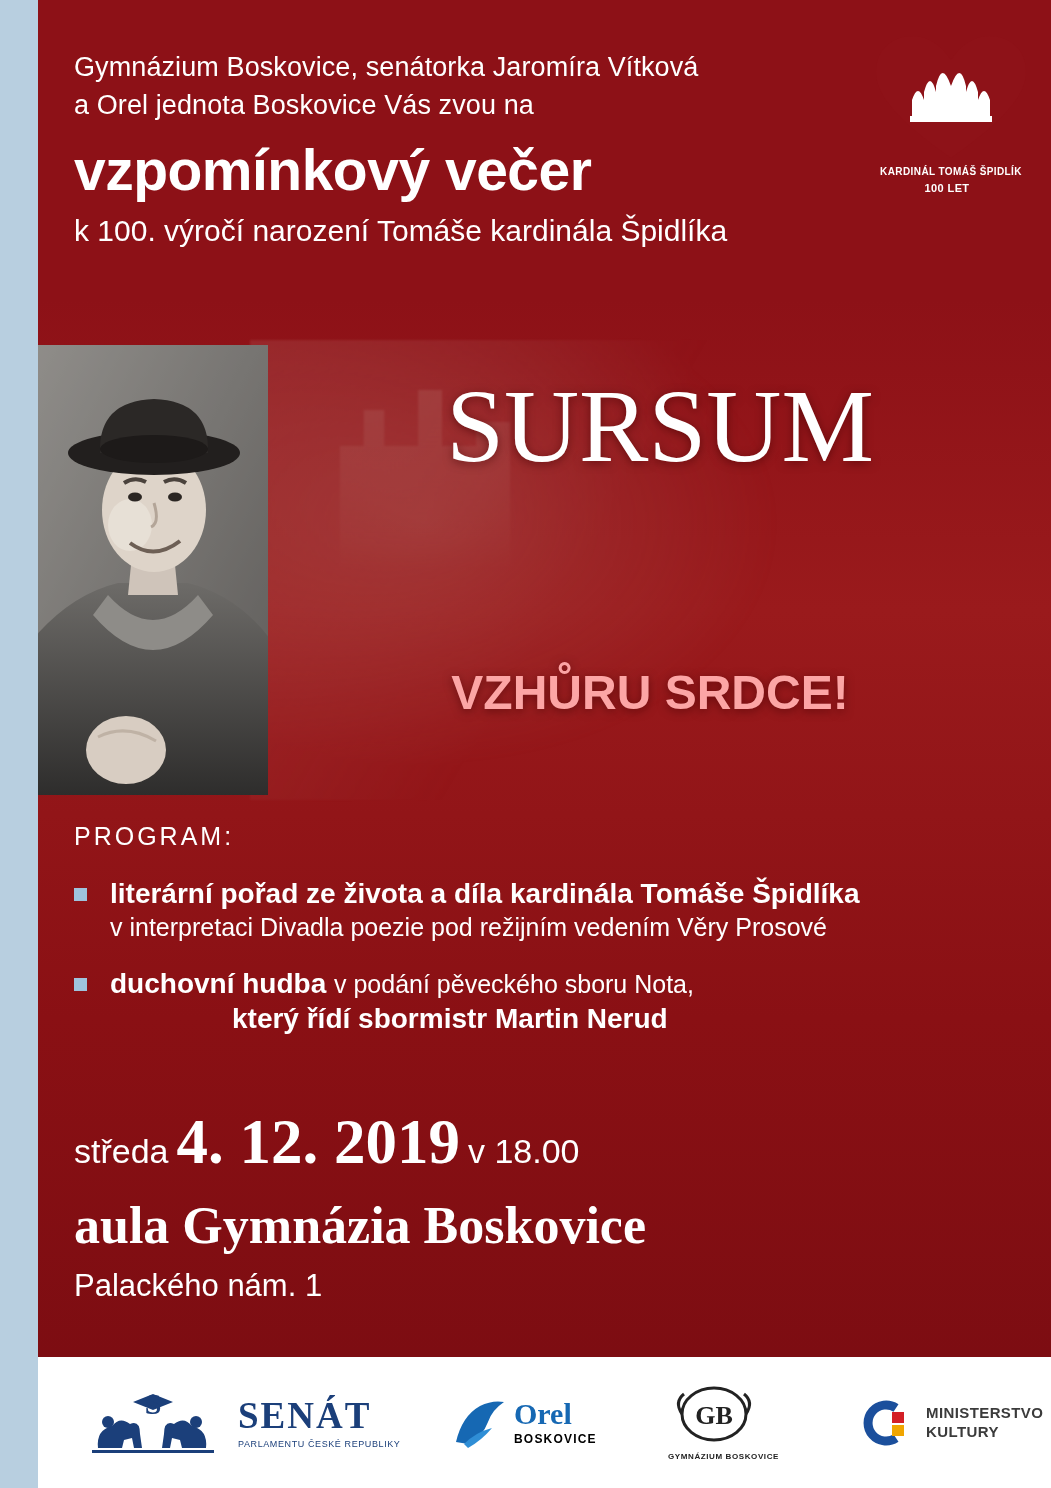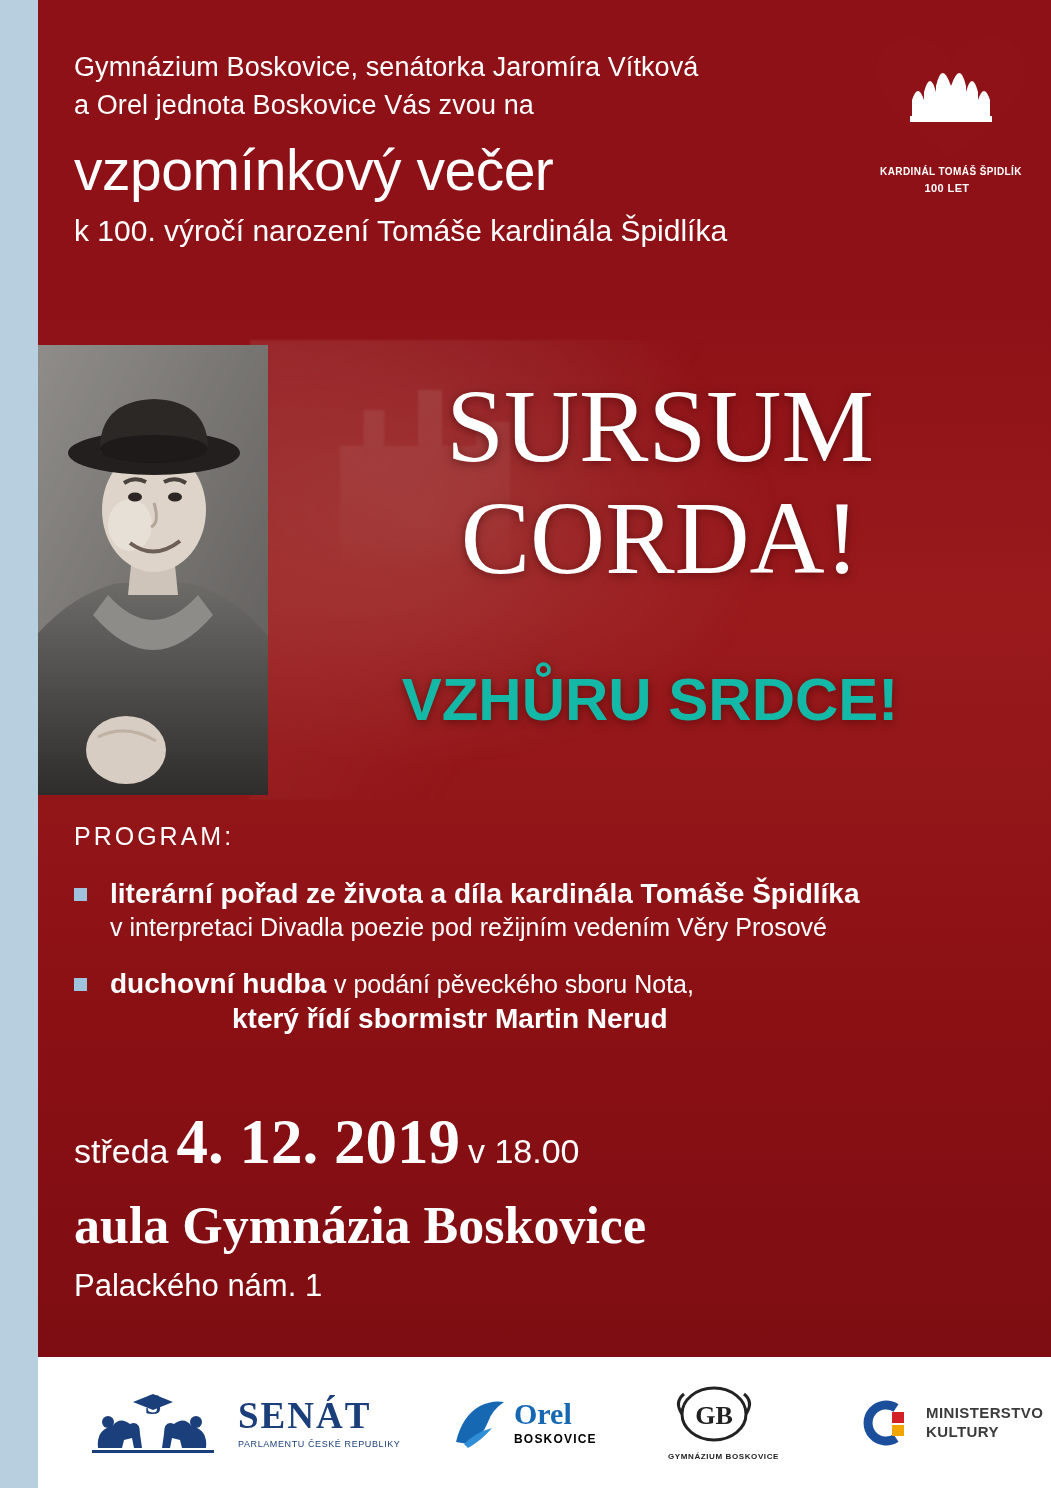--- a/index.html
+++ b/index.html
@@ -66,21 +66,21 @@
     width: 800px;
     color: #ffffff;
   }
   .hdr-line {
     font-size: 27px;
     line-height: 1.42;
     letter-spacing: .1px;
   }
   .main-title {
     font-size: 57px;
-    font-weight: normal;
+    font-weight: bold;
     line-height: 1.1;
     margin-top: 14px;
     letter-spacing: -0.5px;
   }
   .sub-title {
     font-size: 30px;
     line-height: 1.2;
     margin-top: 12px;
   }
 
@@ -129,24 +129,24 @@
     font-size: 104px;
     line-height: 1.08;
     text-align: center;
     text-shadow: 0 2px 10px rgba(60,0,0,.55);
   }
   .big-title .l2 { display:block; }
   .big-title-cz {
     position: absolute;
     left: 255px; top: 668px;
     width: 790px;
-    color: #14b8a6;
+    color: #fca5a5;
     font-family: "Liberation Sans", sans-serif;
     font-weight: bold;
-    font-size: 60px;
+    font-size: 48px;
     line-height: 1.05;
     text-align: center;
     text-shadow: 0 2px 10px rgba(60,0,0,.55);
   }
 
   
   .program-label {
     position: absolute;
     left: 74px; top: 822px;
     color: #ffffff;
@@ -340,21 +340,20 @@
 
       <ellipse cx="88" cy="405" rx="40" ry="34" fill="#d8cdc2"></ellipse>
       <path d="M60 392 Q88 378 118 396" stroke="#bfb2a5" stroke-width="3" fill="none"></path>
 
       <rect width="230" height="450" fill="none"></rect>
     </svg>
   </div>
 
   <div class="big-title">
     <span>SURSUM</span>
-    <span class="l2">CORDA!</span>
   </div>
   <div class="big-title-cz">VZHŮRU SRDCE!</div>
 
   <div class="program-label">PROGRAM:</div>
   <div class="program-list">
 
     <div class="prog-item">
       <span class="bullet"></span>
       <div class="prog-strong">literární pořad ze života a díla kardinála Tomáše Špidlíka</div>
       <div class="prog-normal">v interpretaci Divadla poezie pod režijním vedením Věry Prosové</div>

